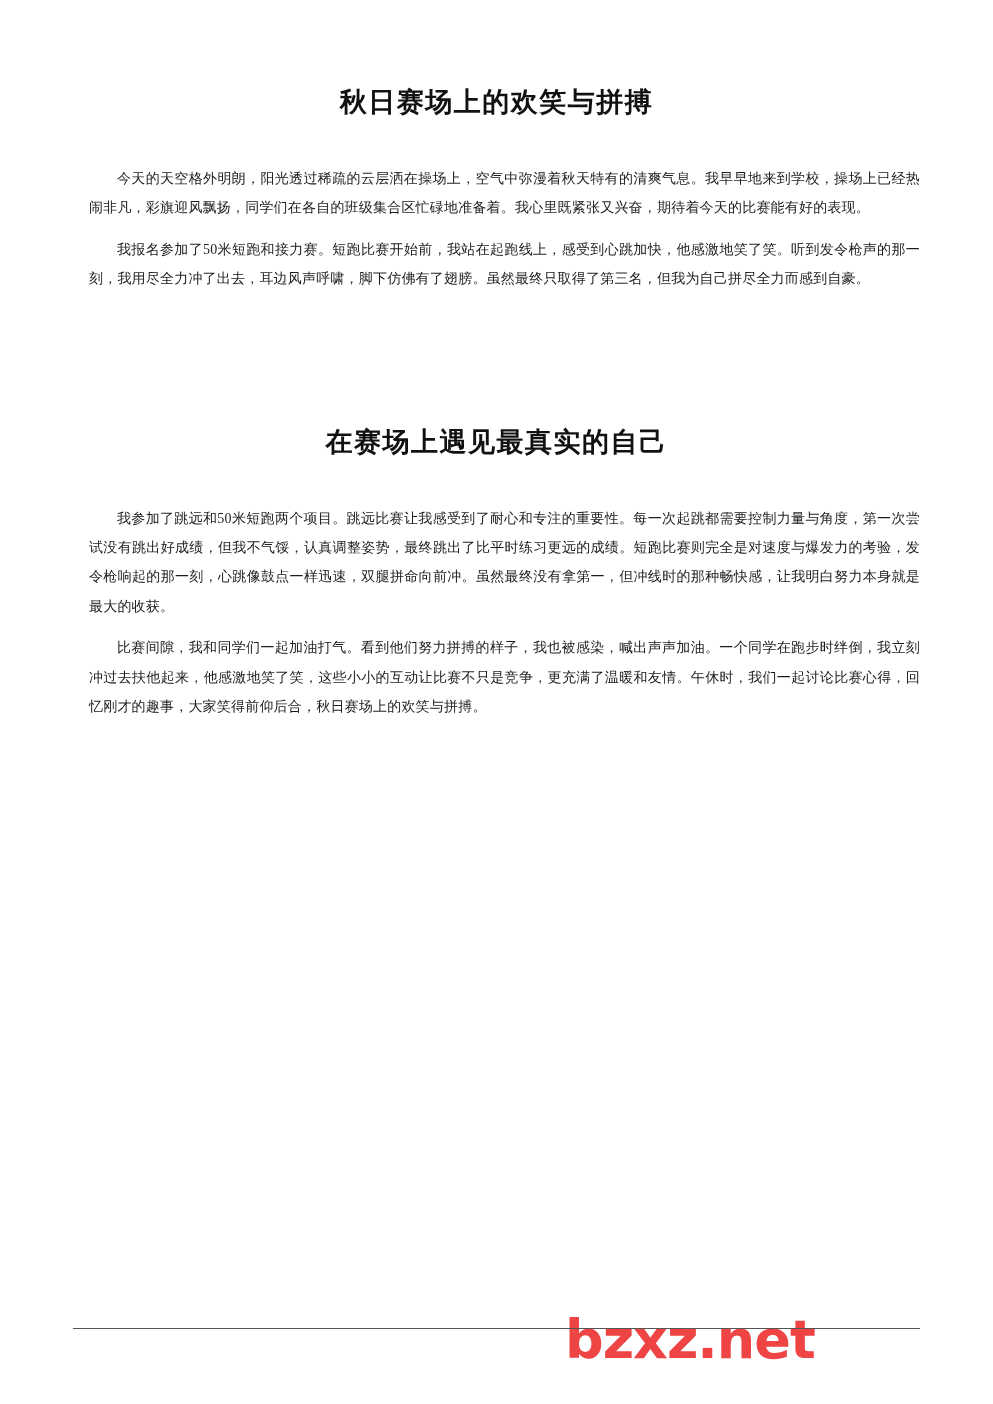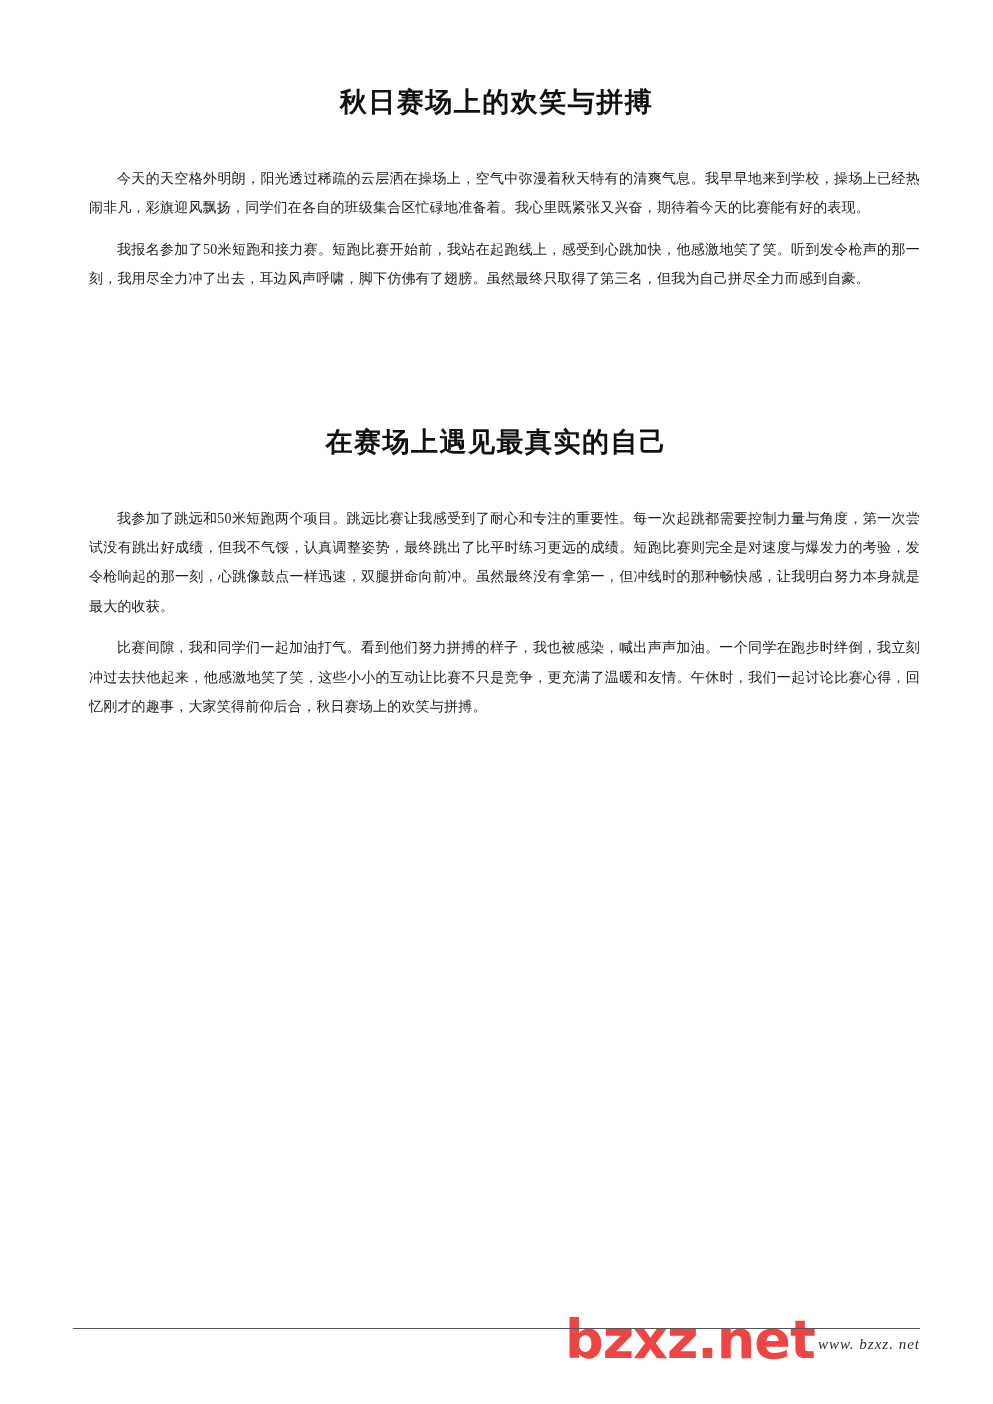--- a/index.html
+++ b/index.html
@@ -121,16 +121,15 @@
     <h1 class="doc-title">在赛场上遇见最真实的自己</h1>
     <div class="after-title-gap"></div>
 
     <p class="body-par">我参加了跳远和50米短跑两个项目。跳远比赛让我感受到了耐心和专注的重要性。每一次起跳都需要控制力量与角度，第一次尝试没有跳出好成绩，但我不气馁，认真调整姿势，最终跳出了比平时练习更远的成绩。短跑比赛则完全是对速度与爆发力的考验，发令枪响起的那一刻，心跳像鼓点一样迅速，双腿拼命向前冲。虽然最终没有拿第一，但冲线时的那种畅快感，让我明白努力本身就是最大的收获。</p>
     <p class="body-par">比赛间隙，我和同学们一起加油打气。看到他们努力拼搏的样子，我也被感染，喊出声声加油。一个同学在跑步时绊倒，我立刻冲过去扶他起来，他感激地笑了笑，这些小小的互动让比赛不只是竞争，更充满了温暖和友情。午休时，我们一起讨论比赛心得，回忆刚才的趣事，大家笑得前仰后合，秋日赛场上的欢笑与拼搏。</p>
 
   </div>
 
   <div class="footer">
     <hr class="footer-rule">
-    <div class="footer-text">www. bzxz. net</div>
   </div>
 
 </div>
 
 </body></html>

